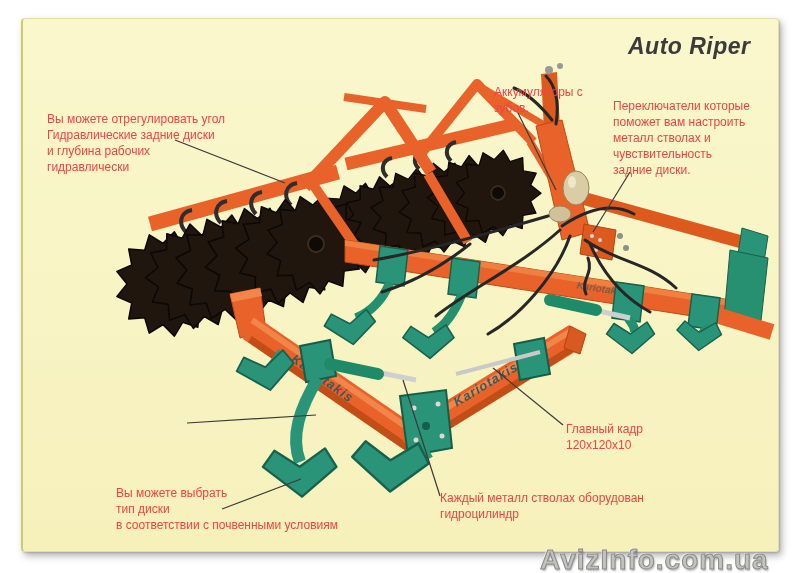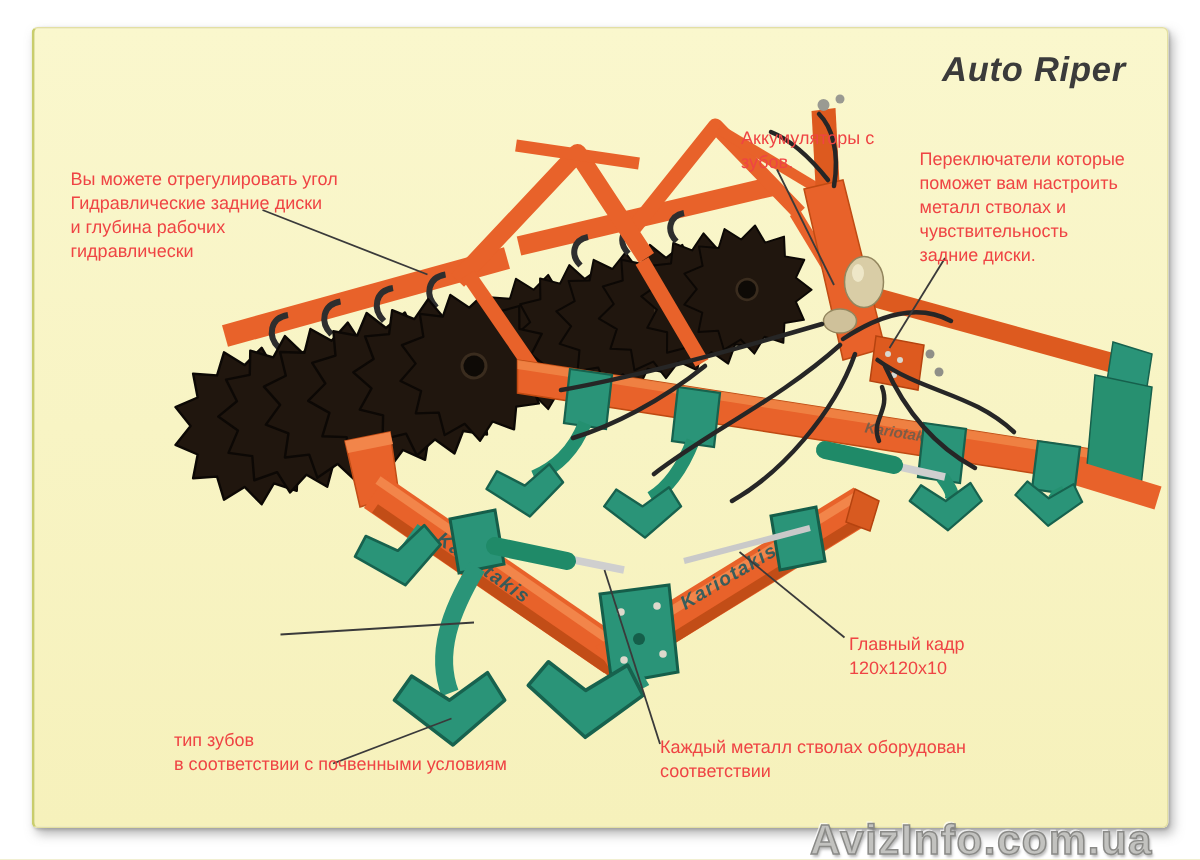--- a/index.html
+++ b/index.html
@@ -208,27 +208,28 @@
   <span class="ln">поможет вам настроить</span>
   <span class="ln">металл стволах и</span>
   <span class="ln">чувствительность</span>
   <span class="ln">задние диски.</span>
 </div>
 
 <div class="annotation" id="ann-stems">
 </div>
 
 <div class="annotation" id="ann-teeth">
-  <span class="ln">тип зубов</span>
+  <span class="ln">Вы можете выбрать</span>
+  <span class="ln">тип диски</span>
   <span class="ln">в соответствии с почвенными условиям</span>
 </div>
 
 <div class="annotation" id="ann-cylinder">
   <span class="ln">Каждый металл стволах оборудован</span>
-  <span class="ln">соответствии</span>
+  <span class="ln">гидроцилиндр</span>
 </div>
 
 <div class="annotation" id="ann-frame">
   <span class="ln">Главный кадр</span>
   <span class="ln">120х120х10</span>
 </div>
 
 <div class="watermark">AvizInfo.com.ua</div>
 
 </body></html>

